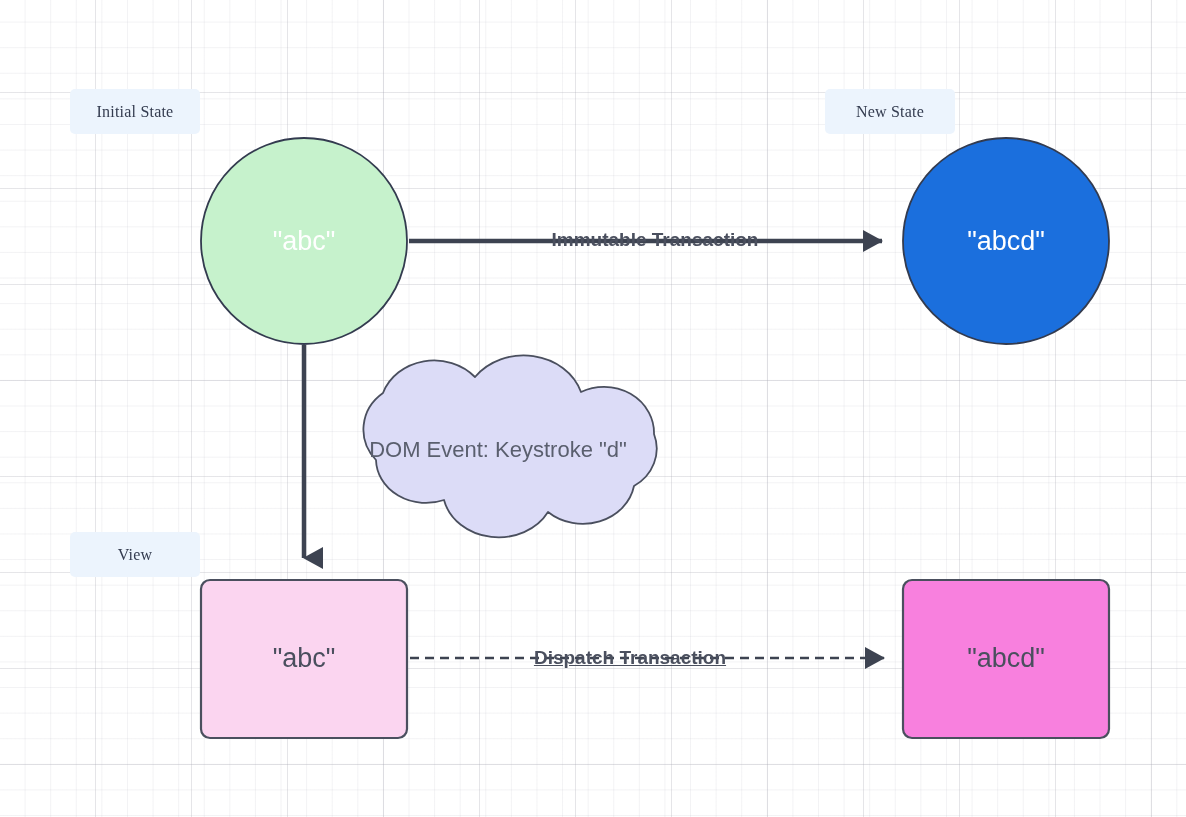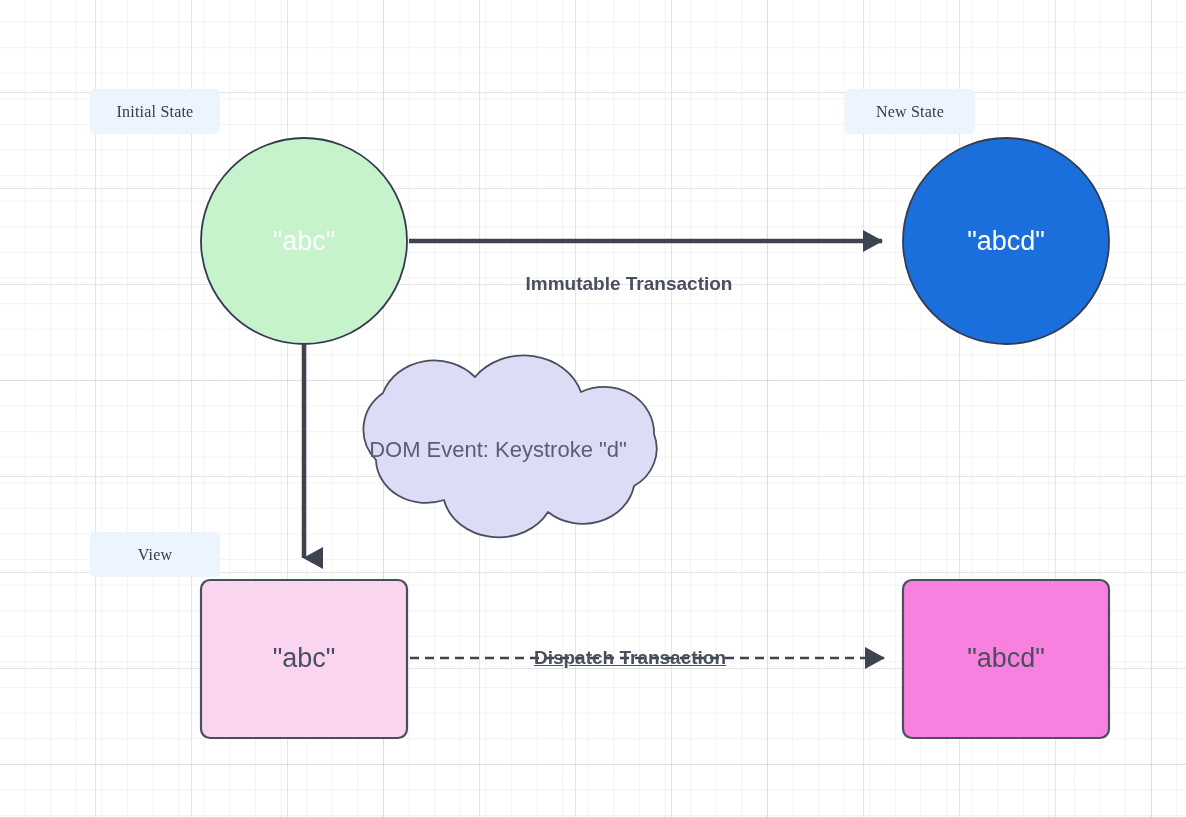--- a/index.html
+++ b/index.html
@@ -40,21 +40,20 @@
     position: absolute;
     background: #ECF4FD;
     border-radius: 5px;
     display: flex;
     align-items: center;
     justify-content: center;
     font-family: "Liberation Serif", serif;
     font-size: 16px;
     color: #333b4f;
     letter-spacing: 0.2px;
-    margin-left: 20px;
   }
   #label-initial-state { left: 70px; top: 89px; width: 130px; height: 45px; }
   #label-new-state     { left: 825px; top: 89px; width: 130px; height: 45px; }
   #label-view          { left: 70px; top: 532px; width: 130px; height: 45px; }
 
   
   .node-text {
     position: absolute;
     display: flex;
     align-items: center;
@@ -91,21 +90,21 @@
     align-items: center;
     justify-content: center;
     font-family: "Liberation Sans", sans-serif;
     font-size: 19px;
     font-weight: bold;
     color: #4a4f5e;
     white-space: nowrap;
     background: transparent;
     pointer-events: none;
   }
-  #edge-label-immutable { left: 479px; top: 227px; width: 300px; height: 26px; margin-top: 44px; }
+  #edge-label-immutable { left: 505px; top: 227px; width: 300px; height: 26px; }
   #edge-label-dispatch  { left: 480px; top: 645px; width: 300px; height: 26px; text-decoration: underline; }
 </style>
 </head>
 <body>
 
 <div id="canvas">
 
   <svg id="svg-layer" viewBox="0 0 1186 817" xmlns="http://www.w3.org/2000/svg">
     <defs>
       <marker id="arrowhead-solid" markerWidth="10" markerHeight="8" refX="9.5" refY="4" orient="auto" markerUnits="userSpaceOnUse">

